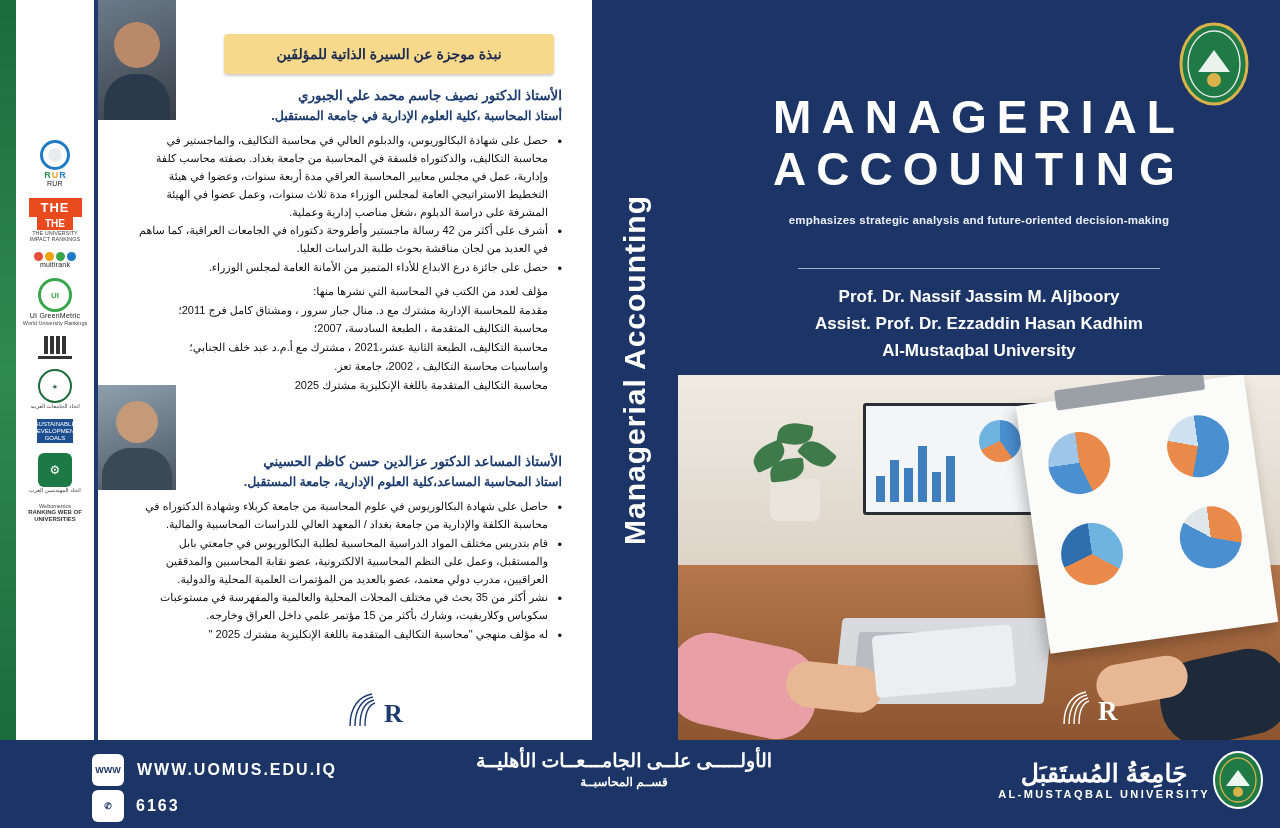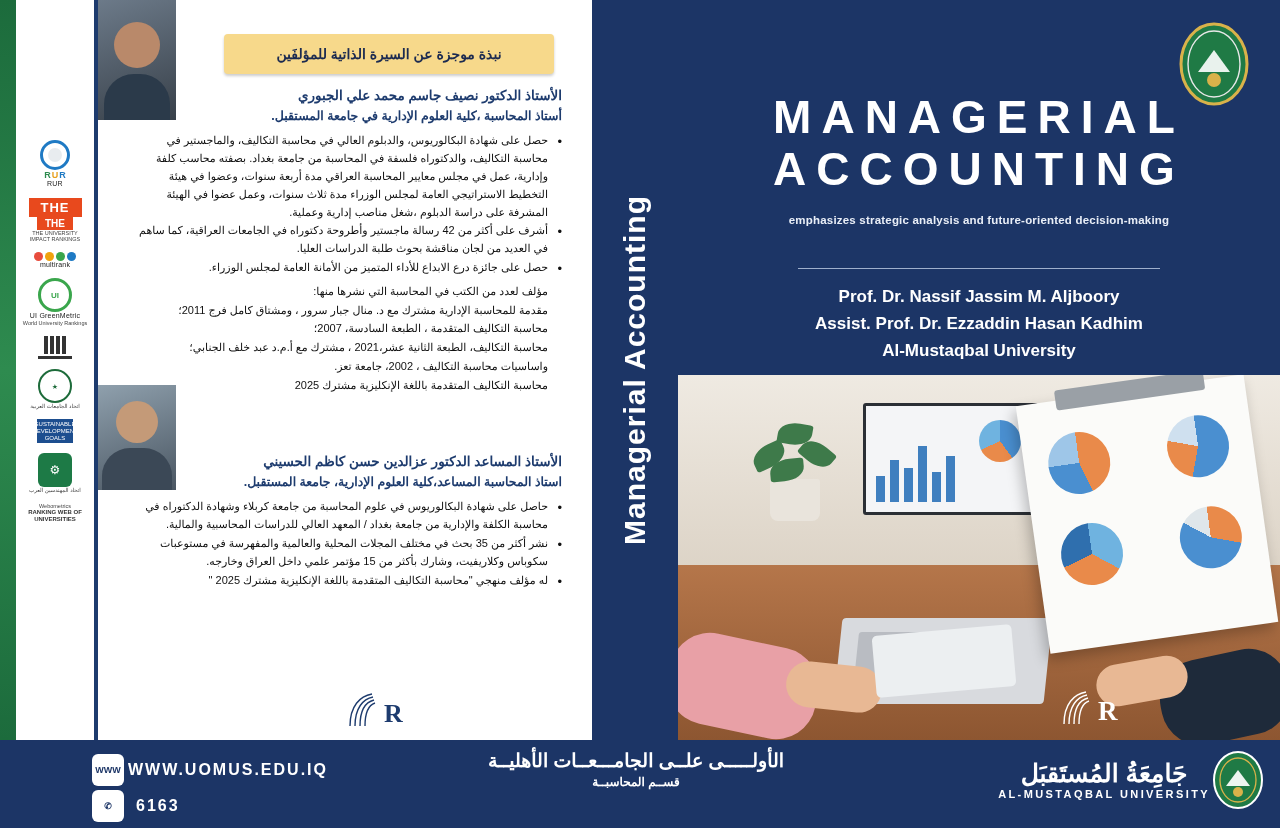--- a/index.html
+++ b/index.html
@@ -122,26 +122,26 @@
     transform:rotate(-8deg); box-shadow:-4px 6px 14px rgba(0,0,0,.25); }
   .cp-clip .c-bar { position:absolute; left:40px; top:-10px; width:150px; height:20px; background:#9aa0a6; border-radius:3px; }
   .cp-clip .c-pie { position:absolute; width:62px; height:62px; border-radius:50%; }
   .cp-hand { position:absolute; background:#e8b894; border-radius:40px; }
   .cp-sleeveL { position:absolute; left:-10px; bottom:8px; width:150px; height:92px; background:#e8a0a6; border-radius:40px; transform:rotate(12deg); }
   .cp-sleeveR { position:absolute; right:-10px; bottom:0px; width:130px; height:86px; background:#1e2a3a; border-radius:40px; transform:rotate(-12deg); }
   .cp-mono { position:absolute; right:146px; bottom:12px; width:74px; height:44px; color:#ffffff; }
 
   
   .footer { position:absolute; left:0; bottom:0; width:1280px; height:88px; background:#1c3566; }
-  .f-web { position:absolute; left:92px; top:14px; display:flex; align-items:center; gap:4px; }
+  .f-web { position:absolute; left:92px; top:14px; display:flex; align-items:center; gap:13px; }
   .f-phone { position:absolute; left:92px; top:50px; display:flex; align-items:center; gap:12px; }
   .f-icon { width:32px; height:32px; border-radius:6px; background:#ffffff; color:#1c3566;
     display:flex; align-items:center; justify-content:center; font-size:9px; font-weight:bold; }
   .f-text { color:#ffffff; font-size:16px; font-weight:bold; letter-spacing:2px; }
-  .f-arabic { position:absolute; left:416px; top:8px; width:440px; text-align:center; direction:rtl; color:#ffffff; }
+  .f-arabic { position:absolute; left:404px; top:8px; width:440px; text-align:center; direction:rtl; color:#ffffff; }
   .f-arabic div { font-weight:bold; letter-spacing:2px; }
   .f-ar1 { font-size:19px; line-height:1.35; }
   .f-ar2 { font-size:15px; line-height:1.35; }
   .f-ar3 { font-size:12px; line-height:1.35; }
   .f-uni { position:absolute; right:14px; top:10px; display:flex; align-items:center; }
   .f-uni-txt { text-align:center; color:#ffffff; }
   .f-uni-ar { font-size:25px; font-weight:bold; direction:rtl; line-height:1.1; }
   .f-uni-en { font-size:11px; letter-spacing:2.4px; font-weight:bold; }
   .f-seal { width:56px; height:60px; }
 </style>
@@ -239,20 +239,21 @@
         <li>واساسيات محاسبة التكاليف ، 2002، جامعة تعز.</li>
         <li>محاسبة التكاليف المتقدمة باللغة الإنكليزية مشترك 2025</li>
       </ul>
     </div>
 
     <div class="block-b rtl">
       <div class="author-name">الأستاذ المساعد الدكتور عزالدين حسن كاظم الحسيني</div>
       <div class="author-role">استاذ المحاسبة المساعد،كلية العلوم الإدارية، جامعة المستقبل.</div>
       <ul class="bullets">
         <li>حاصل على شهادة البكالوريوس في علوم المحاسبة من جامعة كربلاء وشهادة الدكتوراه في محاسبة الكلفة والإدارية من جامعة بغداد / المعهد العالي للدراسات المحاسبية والمالية.</li>
+        <li>قام بتدريس مختلف المواد الدراسية المحاسبية لطلبة البكالوريوس في جامعتي بابل والمستقبل، وعمل على النظم المحاسبية الالكترونية، عضو نقابة المحاسبين والمدققين العراقيين، مدرب دولي معتمد، عضو بالعديد من المؤتمرات العلمية المحلية والدولية.</li>
         <li>نشر أكثر من 35 بحث في مختلف المجلات المحلية والعالمية والمفهرسة في مستوعبات سكوباس وكلاريفيت، وشارك بأكثر من 15 مؤتمر علمي داخل العراق وخارجه.</li>
         <li>له مؤلف منهجي "محاسبة التكاليف المتقدمة باللغة الإنكليزية مشترك 2025 "</li>
       </ul>
     </div>
 
     <svg class="pub-mark" viewBox="0 0 72 42">
       <g fill="none" stroke="#1d3b6e" stroke-width="1.4">
         <path d="M4 38 C4 18, 14 8, 26 6"></path>
           <path d="M9 38 C9 20, 17 11, 27 9"></path>
         <path d="M14 38 C14 22, 20 14, 28 12"></path>

